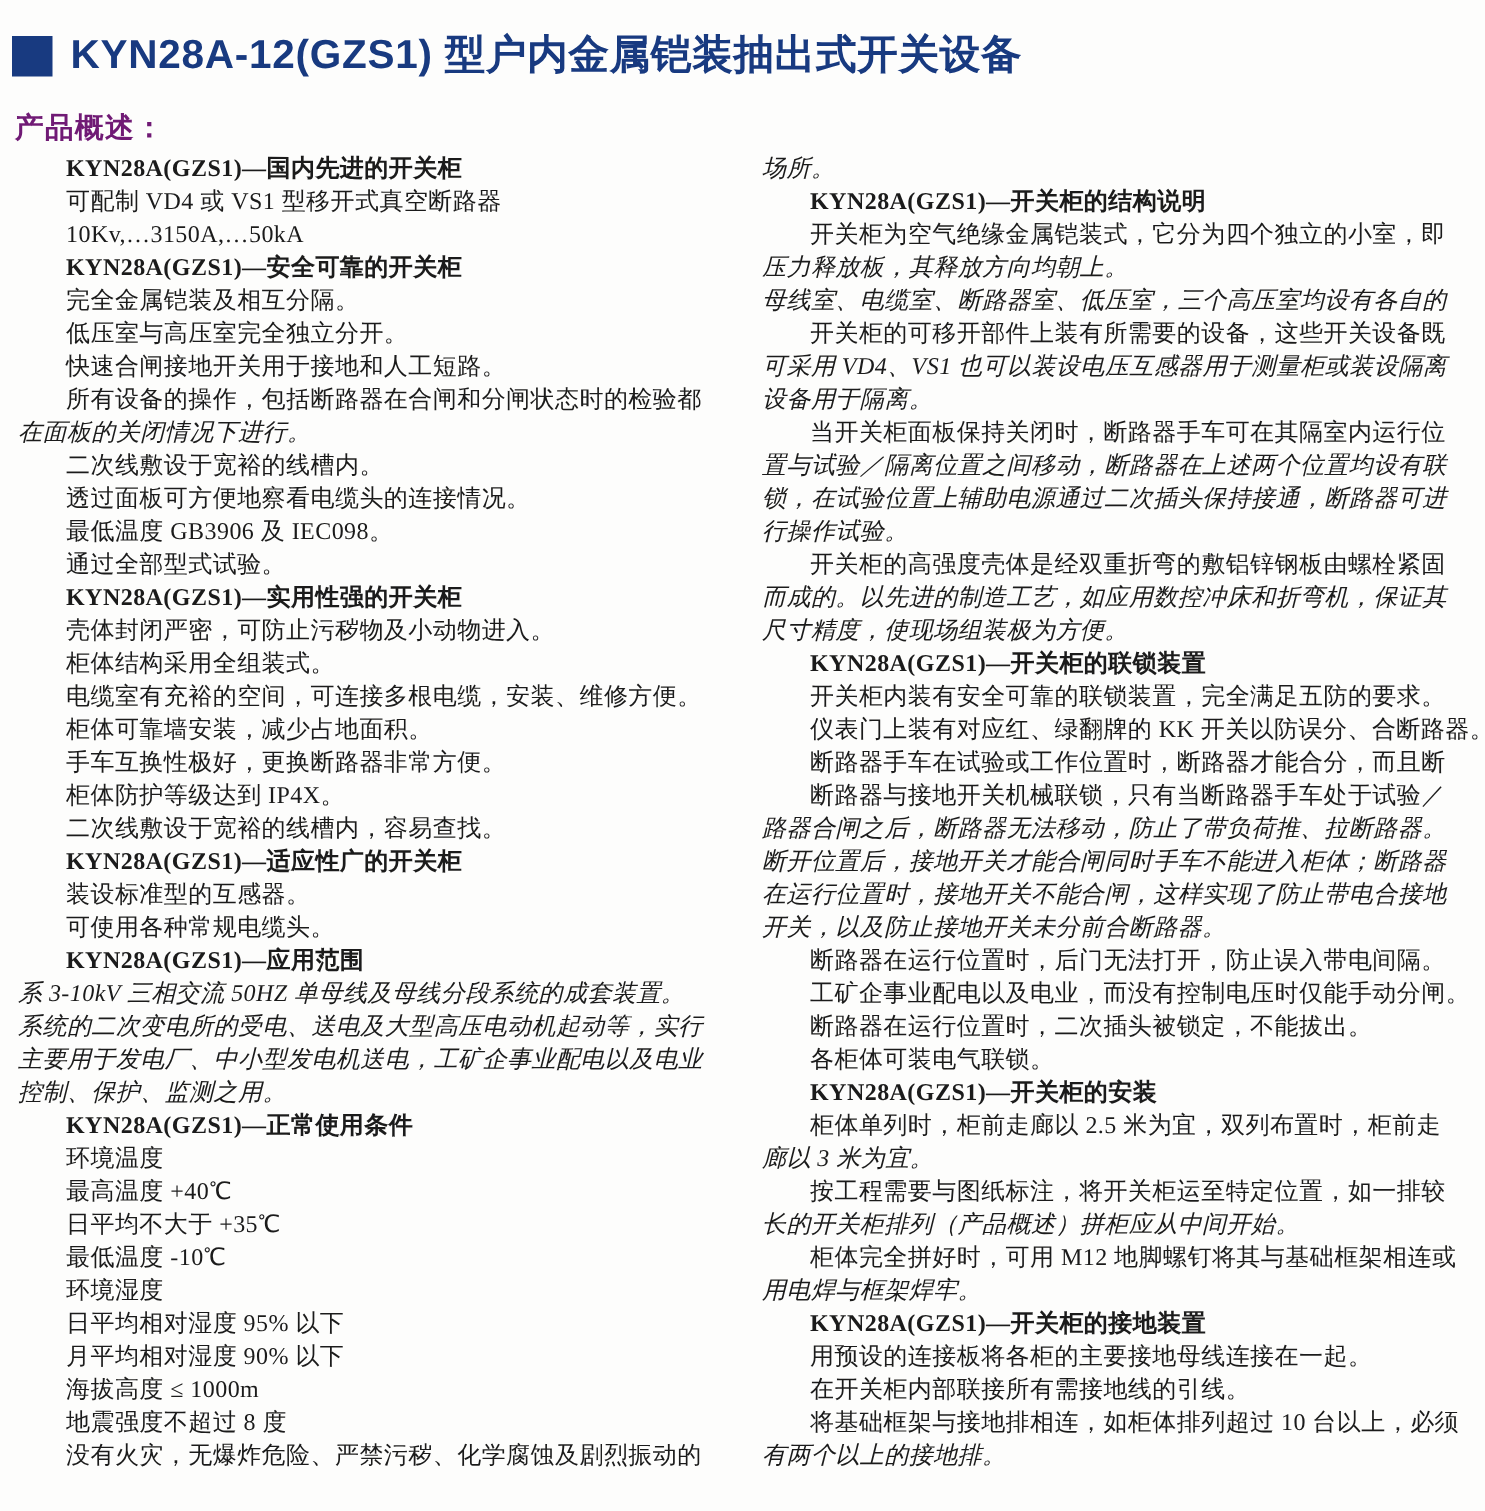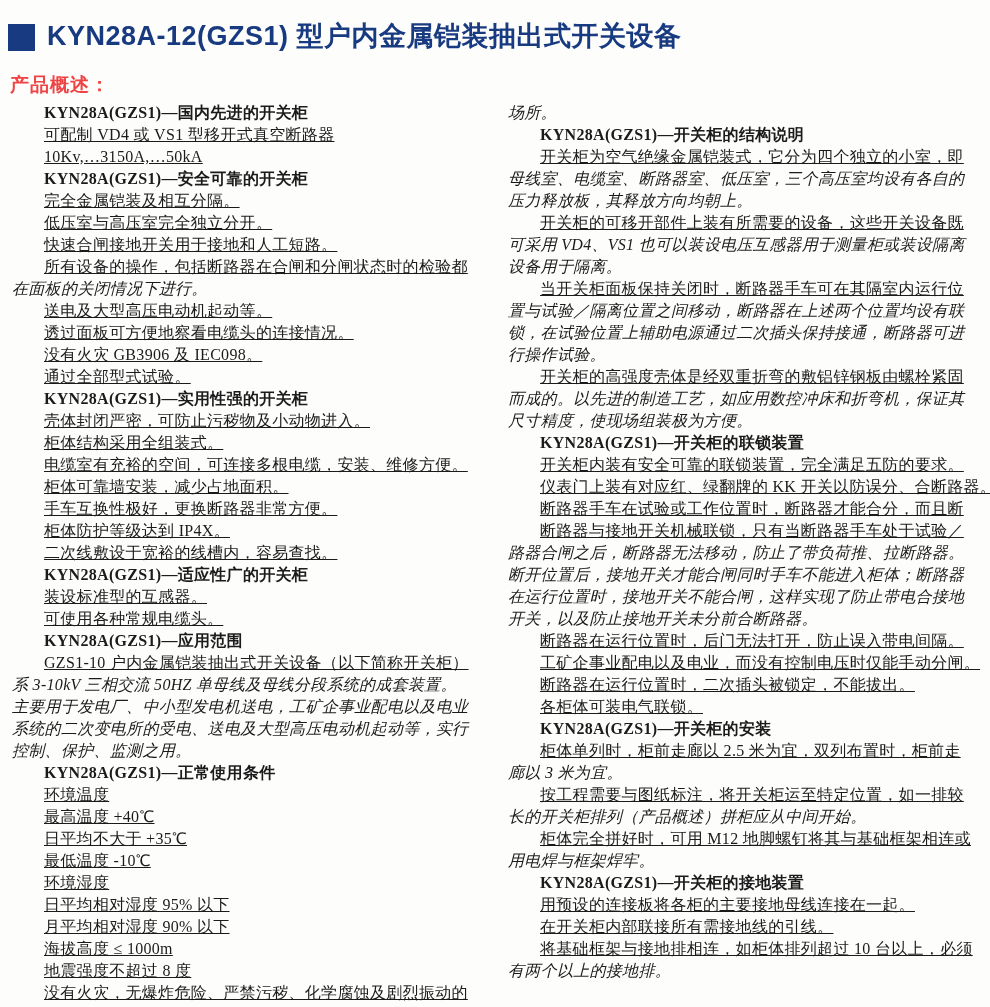--- a/index.html
+++ b/index.html
@@ -35,41 +35,41 @@
     color: #183a80;
     letter-spacing: 0.5px;
     white-space: nowrap;
   }
   .overview-label {
     margin-top: 18px;
     padding-left: 2px;
     font-family: "Liberation Serif", serif;
     font-weight: bold;
     font-size: 19px;
-    color: #ef4444;
+    color: #701a75;
     letter-spacing: 1px;
   }
   .columns {
     display: flex;
     gap: 19px;
     padding: 4px 0 0 4px;
   }
   .col {
     width: 477px;
     flex: 0 0 auto;
   }
   .col p.line {
     margin: 0;
     font-size: 16px;
     line-height: 22px;
     color: #1b1b1b;
     letter-spacing: 0.3px;
     white-space: nowrap;
   }
-  .col p.line.i { text-indent: 2em; text-decoration: underline; }
+  .col p.line.i { text-indent: 2em; }
   .col p.line.f { text-indent: 0; font-style: italic; }
   .col p.line.h { text-indent: 2em; font-weight: bold; }
 </style>
 </head>
 <body>
 
 <div class="page">
   <div class="title-row">
     <span class="title-square"></span>
     <span class="doc-title">KYN28A-12(GZS1) 型户内金属铠装抽出式开关设备</span>
@@ -79,59 +79,58 @@
     <div class="col">
         <p class="line h">KYN28A(GZS1)—国内先进的开关柜</p>
         <p class="line i">可配制 VD4 或 VS1 型移开式真空断路器</p>
         <p class="line i">10Kv,…3150A,…50kA</p>
         <p class="line h">KYN28A(GZS1)—安全可靠的开关柜</p>
         <p class="line i">完全金属铠装及相互分隔。</p>
         <p class="line i">低压室与高压室完全独立分开。</p>
         <p class="line i">快速合闸接地开关用于接地和人工短路。</p>
         <p class="line i">所有设备的操作，包括断路器在合闸和分闸状态时的检验都</p>
         <p class="line f">在面板的关闭情况下进行。</p>
-        <p class="line i">送电及大型高压电动机起动等。</p>
+        <p class="line i">二次线敷设于宽裕的线槽内。</p>
         <p class="line i">透过面板可方便地察看电缆头的连接情况。</p>
-        <p class="line i">没有火灾 GB3906 及 IEC098。</p>
+        <p class="line i">最低温度 GB3906 及 IEC098。</p>
         <p class="line i">通过全部型式试验。</p>
         <p class="line h">KYN28A(GZS1)—实用性强的开关柜</p>
         <p class="line i">壳体封闭严密，可防止污秽物及小动物进入。</p>
         <p class="line i">柜体结构采用全组装式。</p>
         <p class="line i">电缆室有充裕的空间，可连接多根电缆，安装、维修方便。</p>
         <p class="line i">柜体可靠墙安装，减少占地面积。</p>
         <p class="line i">手车互换性极好，更换断路器非常方便。</p>
         <p class="line i">柜体防护等级达到 IP4X。</p>
         <p class="line i">二次线敷设于宽裕的线槽内，容易查找。</p>
         <p class="line h">KYN28A(GZS1)—适应性广的开关柜</p>
         <p class="line i">装设标准型的互感器。</p>
         <p class="line i">可使用各种常规电缆头。</p>
         <p class="line h">KYN28A(GZS1)—应用范围</p>
-        <p class="line i">GZS1-10 户内金属铠装抽出式开关设备（以下简称开关柜）</p>
         <p class="line f">系 3-10kV 三相交流 50HZ 单母线及母线分段系统的成套装置。</p>
+        <p class="line f">系统的二次变电所的受电、送电及大型高压电动机起动等，实行</p>
         <p class="line f">主要用于发电厂、中小型发电机送电，工矿企事业配电以及电业</p>
-        <p class="line f">系统的二次变电所的受电、送电及大型高压电动机起动等，实行</p>
         <p class="line f">控制、保护、监测之用。</p>
         <p class="line h">KYN28A(GZS1)—正常使用条件</p>
         <p class="line i">环境温度</p>
         <p class="line i">最高温度 +40℃</p>
         <p class="line i">日平均不大于 +35℃</p>
         <p class="line i">最低温度 -10℃</p>
         <p class="line i">环境湿度</p>
         <p class="line i">日平均相对湿度 95% 以下</p>
         <p class="line i">月平均相对湿度 90% 以下</p>
         <p class="line i">海拔高度 ≤ 1000m</p>
         <p class="line i">地震强度不超过 8 度</p>
         <p class="line i">没有火灾，无爆炸危险、严禁污秽、化学腐蚀及剧烈振动的</p>
       </div>
     <div class="col">
         <p class="line f">场所。</p>
         <p class="line h">KYN28A(GZS1)—开关柜的结构说明</p>
         <p class="line i">开关柜为空气绝缘金属铠装式，它分为四个独立的小室，即</p>
+        <p class="line f">压力释放板，其释放方向均朝上。</p>
         <p class="line f">母线室、电缆室、断路器室、低压室，三个高压室均设有各自的</p>
-        <p class="line f">压力释放板，其释放方向均朝上。</p>
         <p class="line i">开关柜的可移开部件上装有所需要的设备，这些开关设备既</p>
         <p class="line f">可采用 VD4、VS1 也可以装设电压互感器用于测量柜或装设隔离</p>
         <p class="line f">设备用于隔离。</p>
         <p class="line i">当开关柜面板保持关闭时，断路器手车可在其隔室内运行位</p>
         <p class="line f">置与试验／隔离位置之间移动，断路器在上述两个位置均设有联</p>
         <p class="line f">锁，在试验位置上辅助电源通过二次插头保持接通，断路器可进</p>
         <p class="line f">行操作试验。</p>
         <p class="line i">开关柜的高强度壳体是经双重折弯的敷铝锌钢板由螺栓紧固</p>
         <p class="line f">而成的。以先进的制造工艺，如应用数控冲床和折弯机，保证其</p>
         <p class="line f">尺寸精度，使现场组装极为方便。</p>

